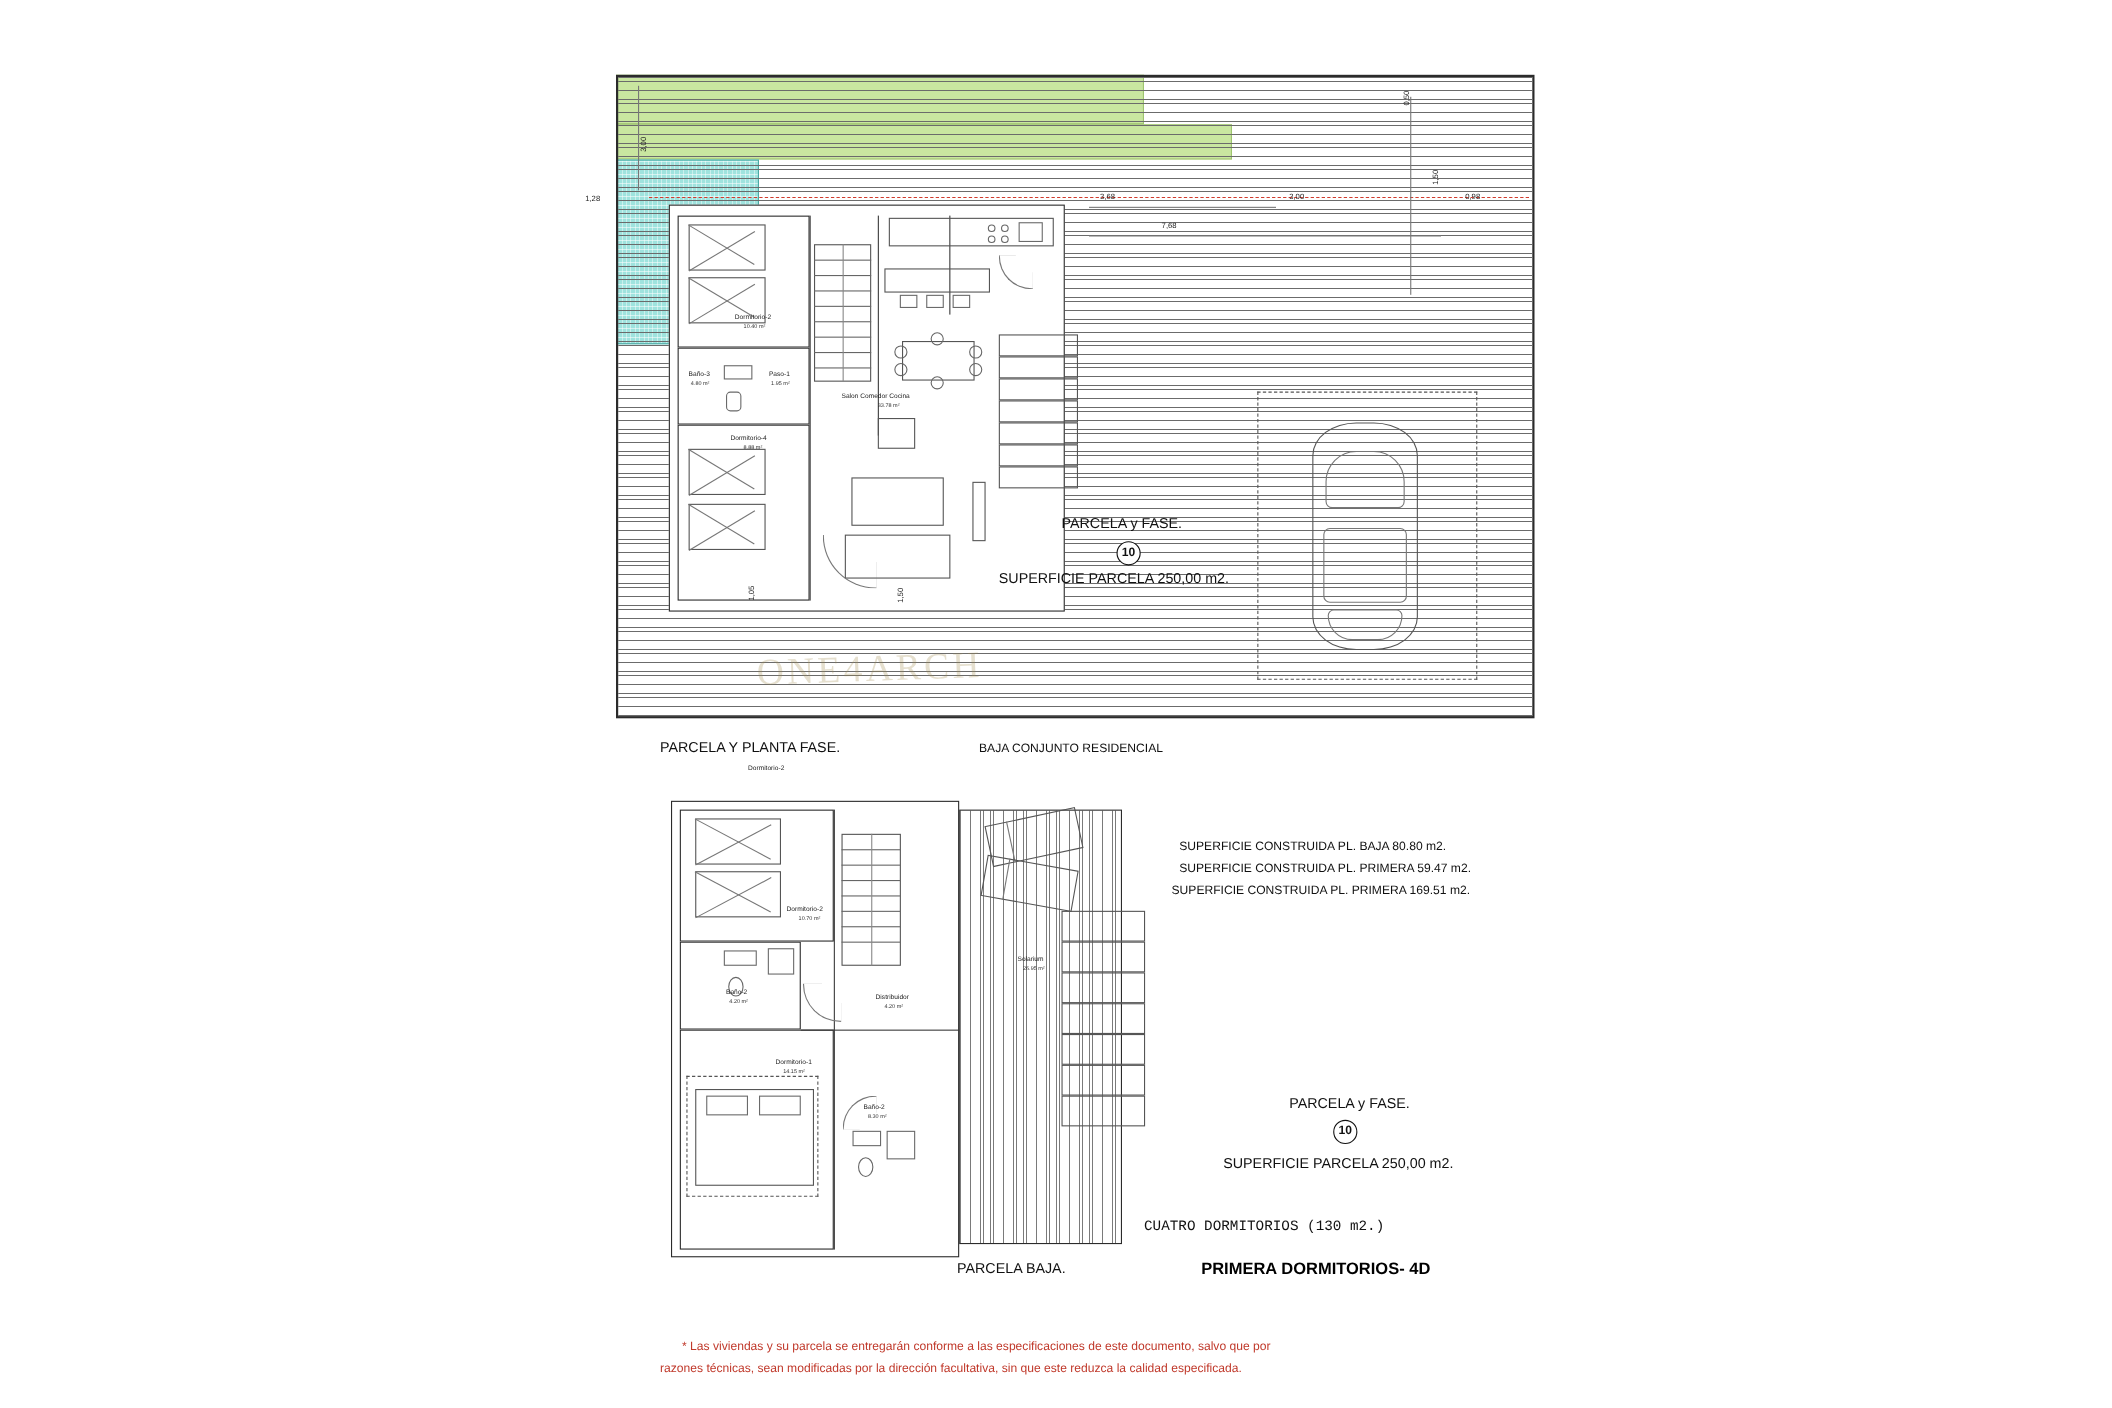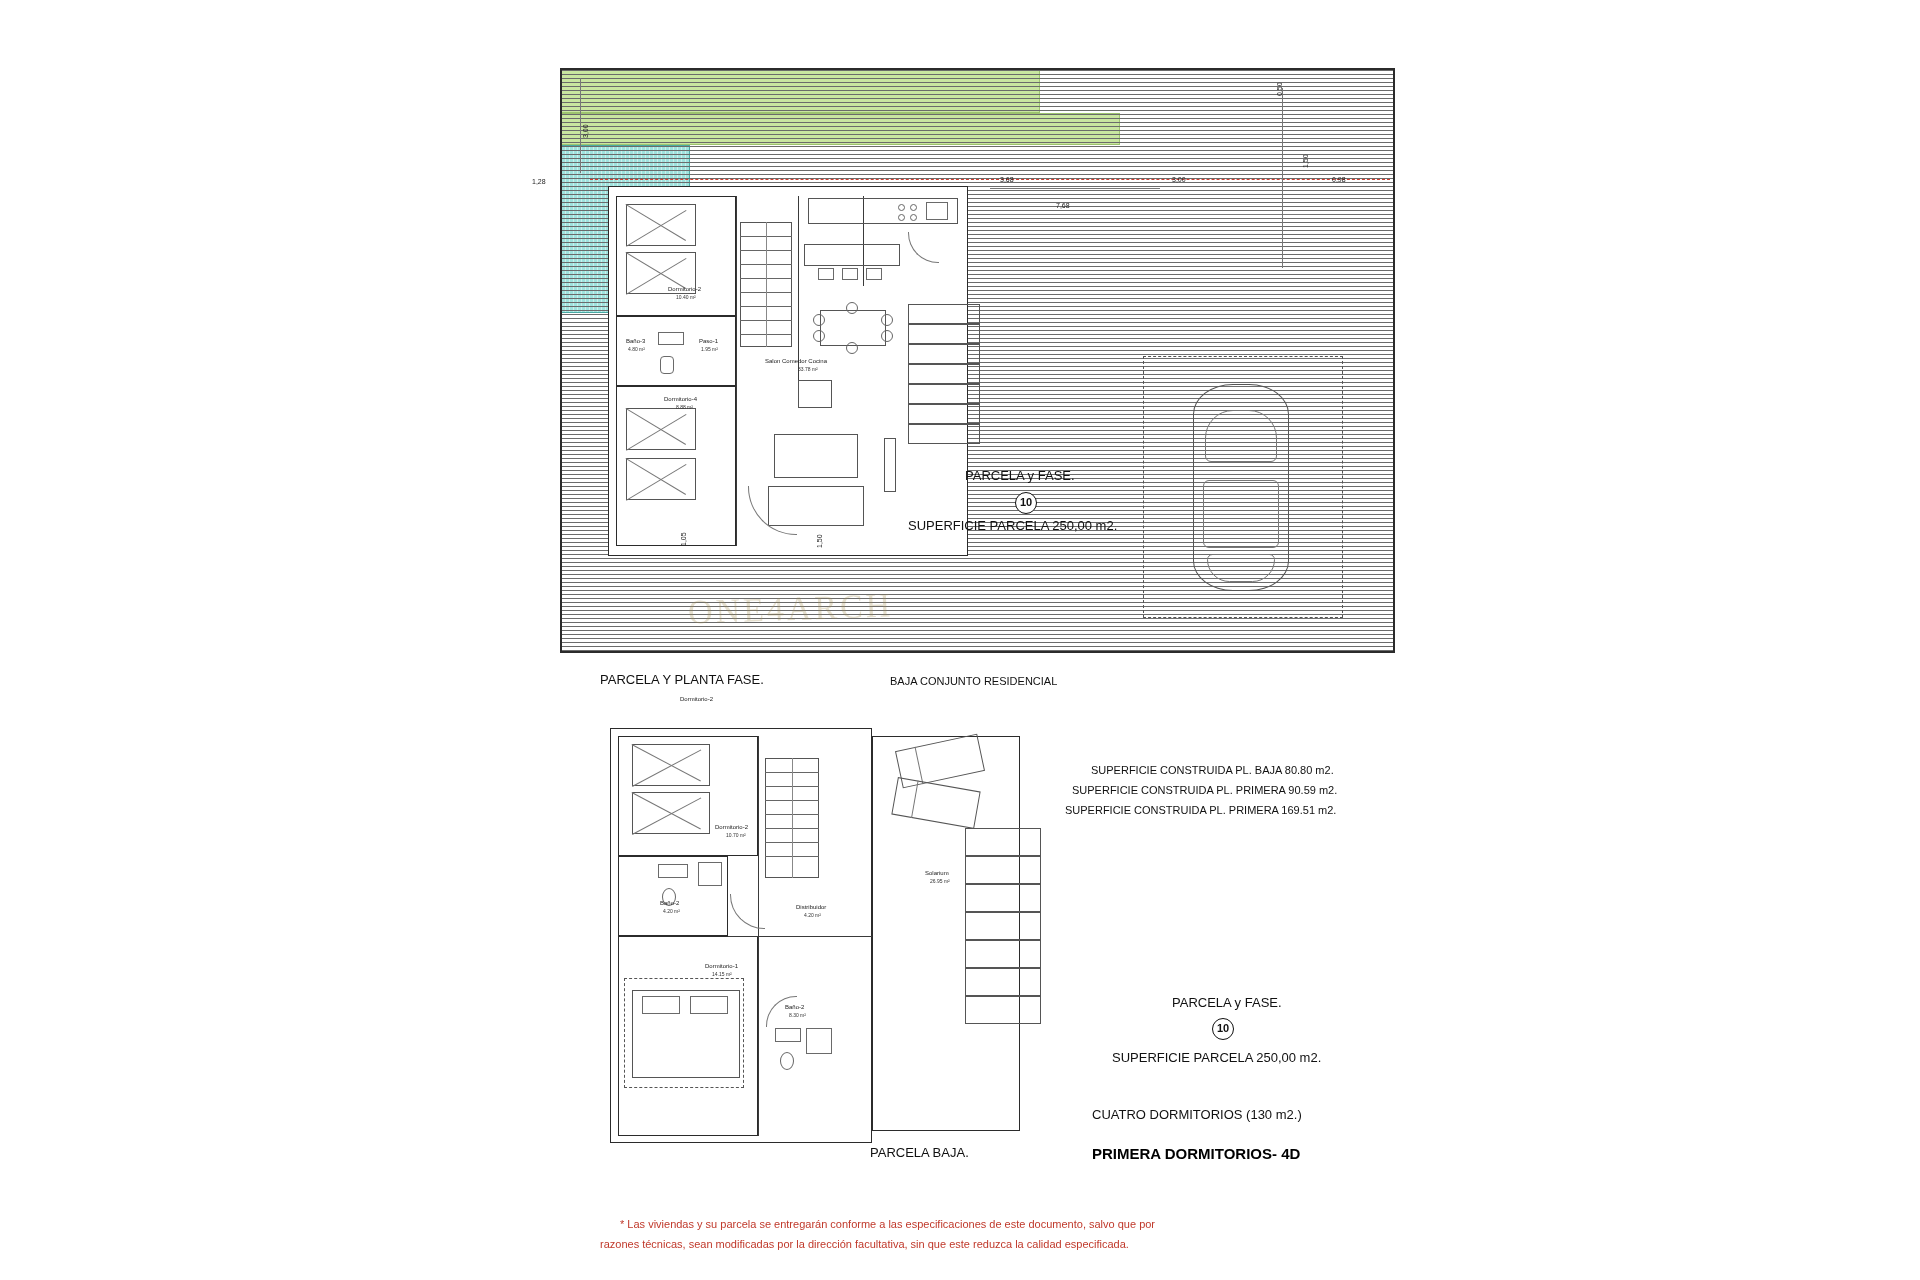--- a/index.html
+++ b/index.html
@@ -357,26 +357,26 @@
   <div class="txt tiny2" style="left:712px; top:971px;">14.15  m²</div>
 
   <div class="txt tiny" style="left:785px; top:1004px;">Baño-2</div>
   <div class="txt tiny2" style="left:789px; top:1012px;">8.30   m²</div>
 
   <div class="txt tiny" style="left:925px; top:870px;">Solarium</div>
   <div class="txt tiny2" style="left:930px; top:878px;">26.95  m²</div>
 
   <div class="txt lbl" style="left:870px; top:1145px;">PARCELA BAJA.</div>
 
-  <div class="txt lbl2" style="left:1072px; top:764px;margin-left:19px;">SUPERFICIE CONSTRUIDA PL. BAJA        80.80 m2.</div>
-  <div class="txt lbl2" style="left:1072px; top:784px;">SUPERFICIE CONSTRUIDA PL. PRIMERA   90.59 m2.</div>
+  <div class="txt lbl2" style="left:1072px; top:764px;">SUPERFICIE CONSTRUIDA PL. BAJA        80.80 m2.</div>
+  <div class="txt lbl2" style="left:1072px; top:784px;">SUPERFICIE CONSTRUIDA PL. PRIMERA   59.47 m2.</div>
   <div class="txt lbl2" style="left:1065px; top:804px;">SUPERFICIE CONSTRUIDA PL. PRIMERA  169.51  m2.</div>
 
   <div class="txt lbl" style="left:1172px; top:995px;">PARCELA y FASE.</div>
   <div class="circnum" style="left:1212px; top:1018px;">10</div>
   <div class="txt lbl" style="left:1112px; top:1050px;">SUPERFICIE PARCELA 250,00 m2.</div>
-  <div class="txt lbl" style="left:1092px; top:1107px;">CUATRO DORMITORIOS (130 m2.)</div>
+  <div class="txt lbl" style="left:1040px; top:1107px;font-family:Liberation Mono, monospace;">CUATRO DORMITORIOS (130 m2.)</div>
   <div class="txt big" style="left:1092px; top:1145px;">PRIMERA DORMITORIOS- 4D</div>
 
   <div class="txt lbl2 red" style="left:620px; top:1218px;">* Las viviendas y su parcela se entregarán conforme a las especificaciones de este documento, salvo que por</div>
   <div class="txt lbl2 red" style="left:600px; top:1238px;">razones técnicas, sean modificadas por la dirección facultativa, sin que este reduzca la calidad especificada.</div>
 
 </div>
 
 </body></html>

